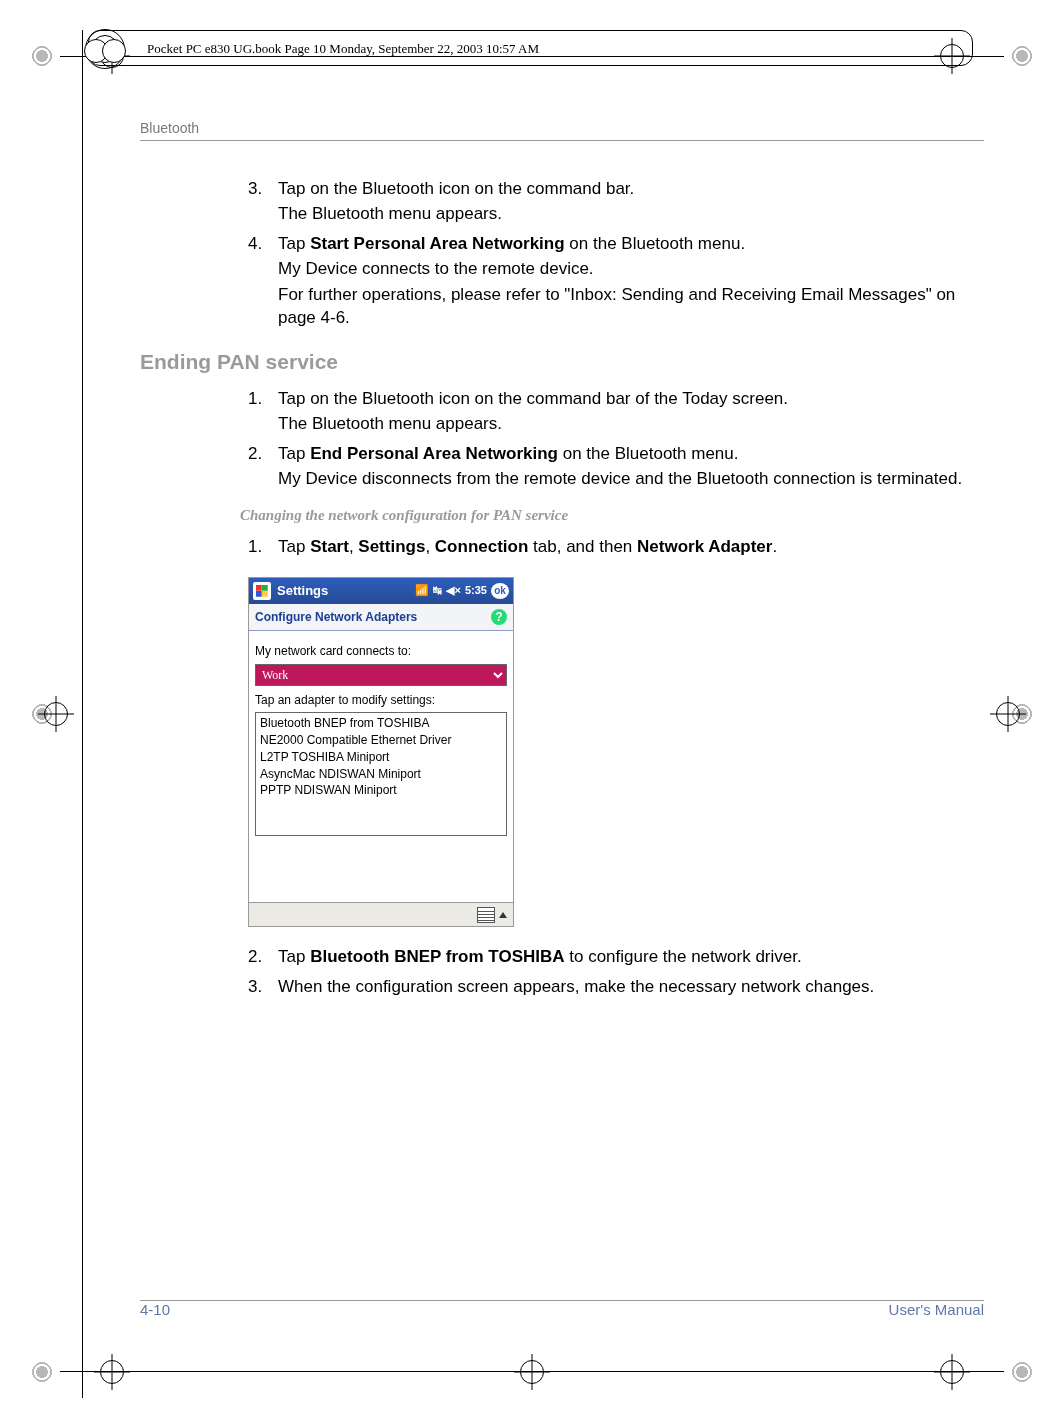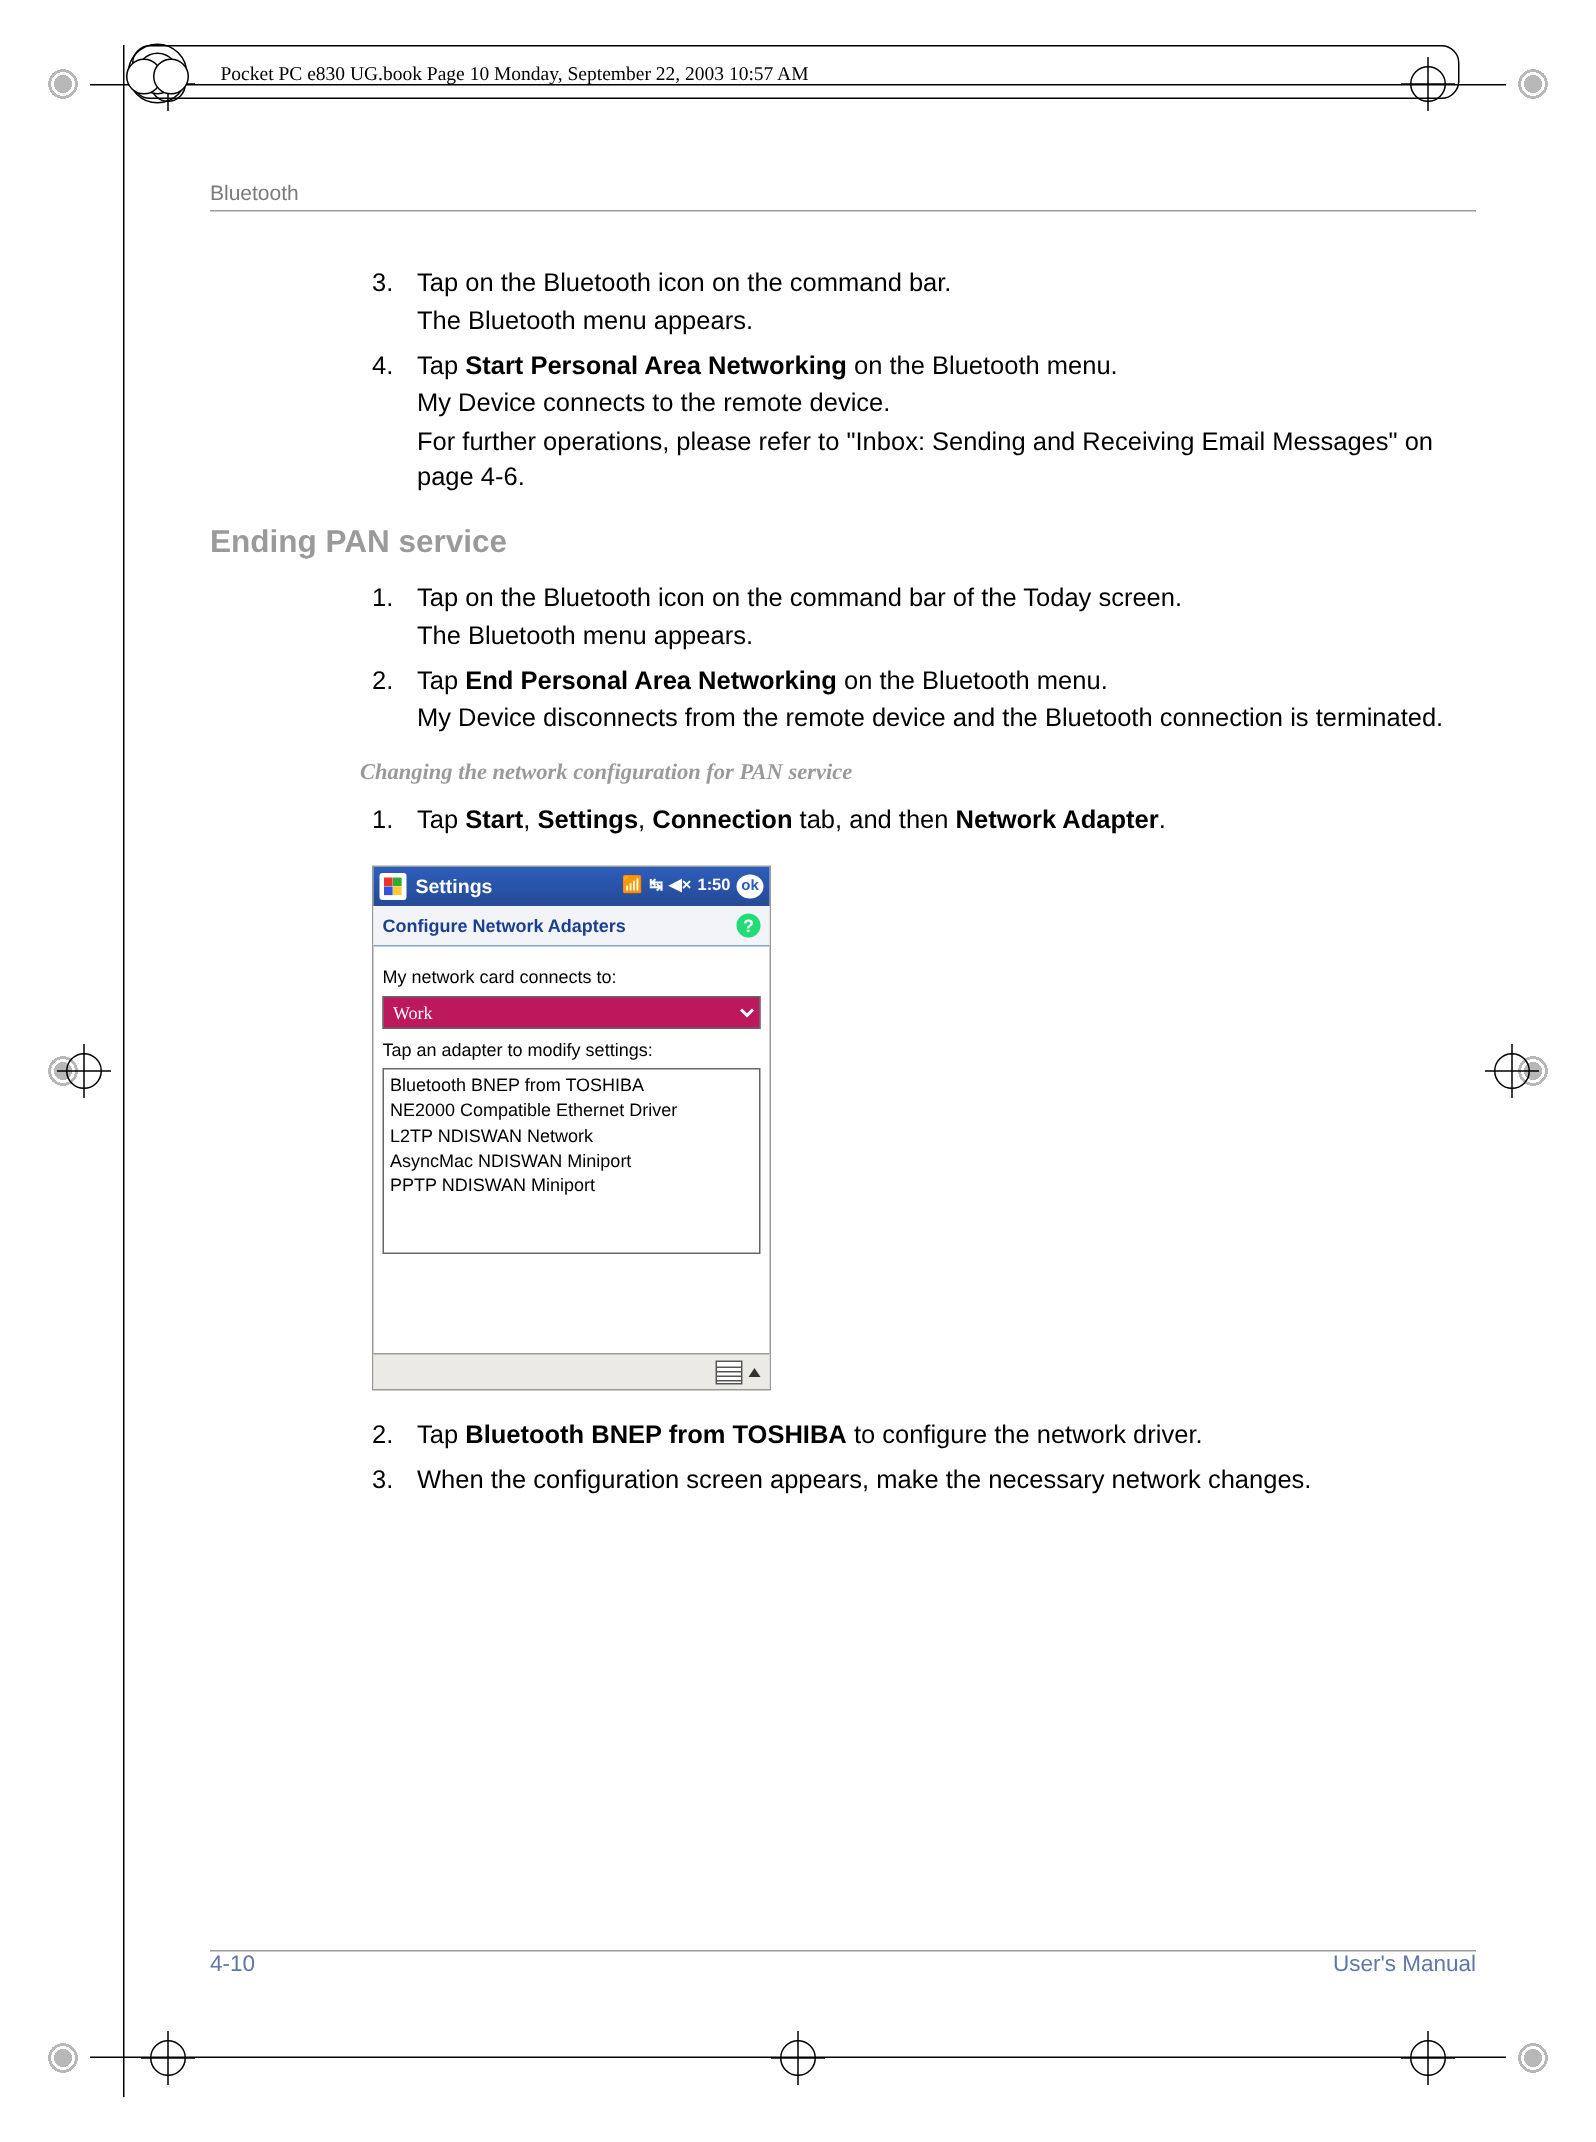--- a/index.html
+++ b/index.html
@@ -255,38 +255,38 @@
 
     <div class="pda">
       <div class="titlebar">
         <div class="winflag"></div>
         <div class="title">Settings</div>
         <div class="spacer"></div>
         <div class="tray">
           <span>📶</span>
           <span>↹</span>
           <span>◀×</span>
-          <span>1:50</span>
+          <span>5:35</span>
           <div class="ok">ok</div>
         </div>
       </div>
       <div class="subbar">
         <span>Configure Network Adapters</span>
         <div class="help">?</div>
       </div>
       <div class="panel">
         <div class="caption">My network card connects to:</div>
         <select class="work">
           <option>Work</option>
         </select>
         <div class="caption">Tap an adapter to modify settings:</div>
         <div class="listbox">
           <div>Bluetooth BNEP from TOSHIBA</div>
           <div>NE2000 Compatible Ethernet Driver</div>
-          <div>L2TP NDISWAN Network</div>
+          <div>L2TP TOSHIBA Miniport</div>
           <div>AsyncMac NDISWAN Miniport</div>
           <div>PPTP NDISWAN Miniport</div>
         </div>
       </div>
       <div class="gap"></div>
       <div class="bottombar">
         <div class="kbd"></div>
         <div class="up"></div>
       </div>
     </div>

